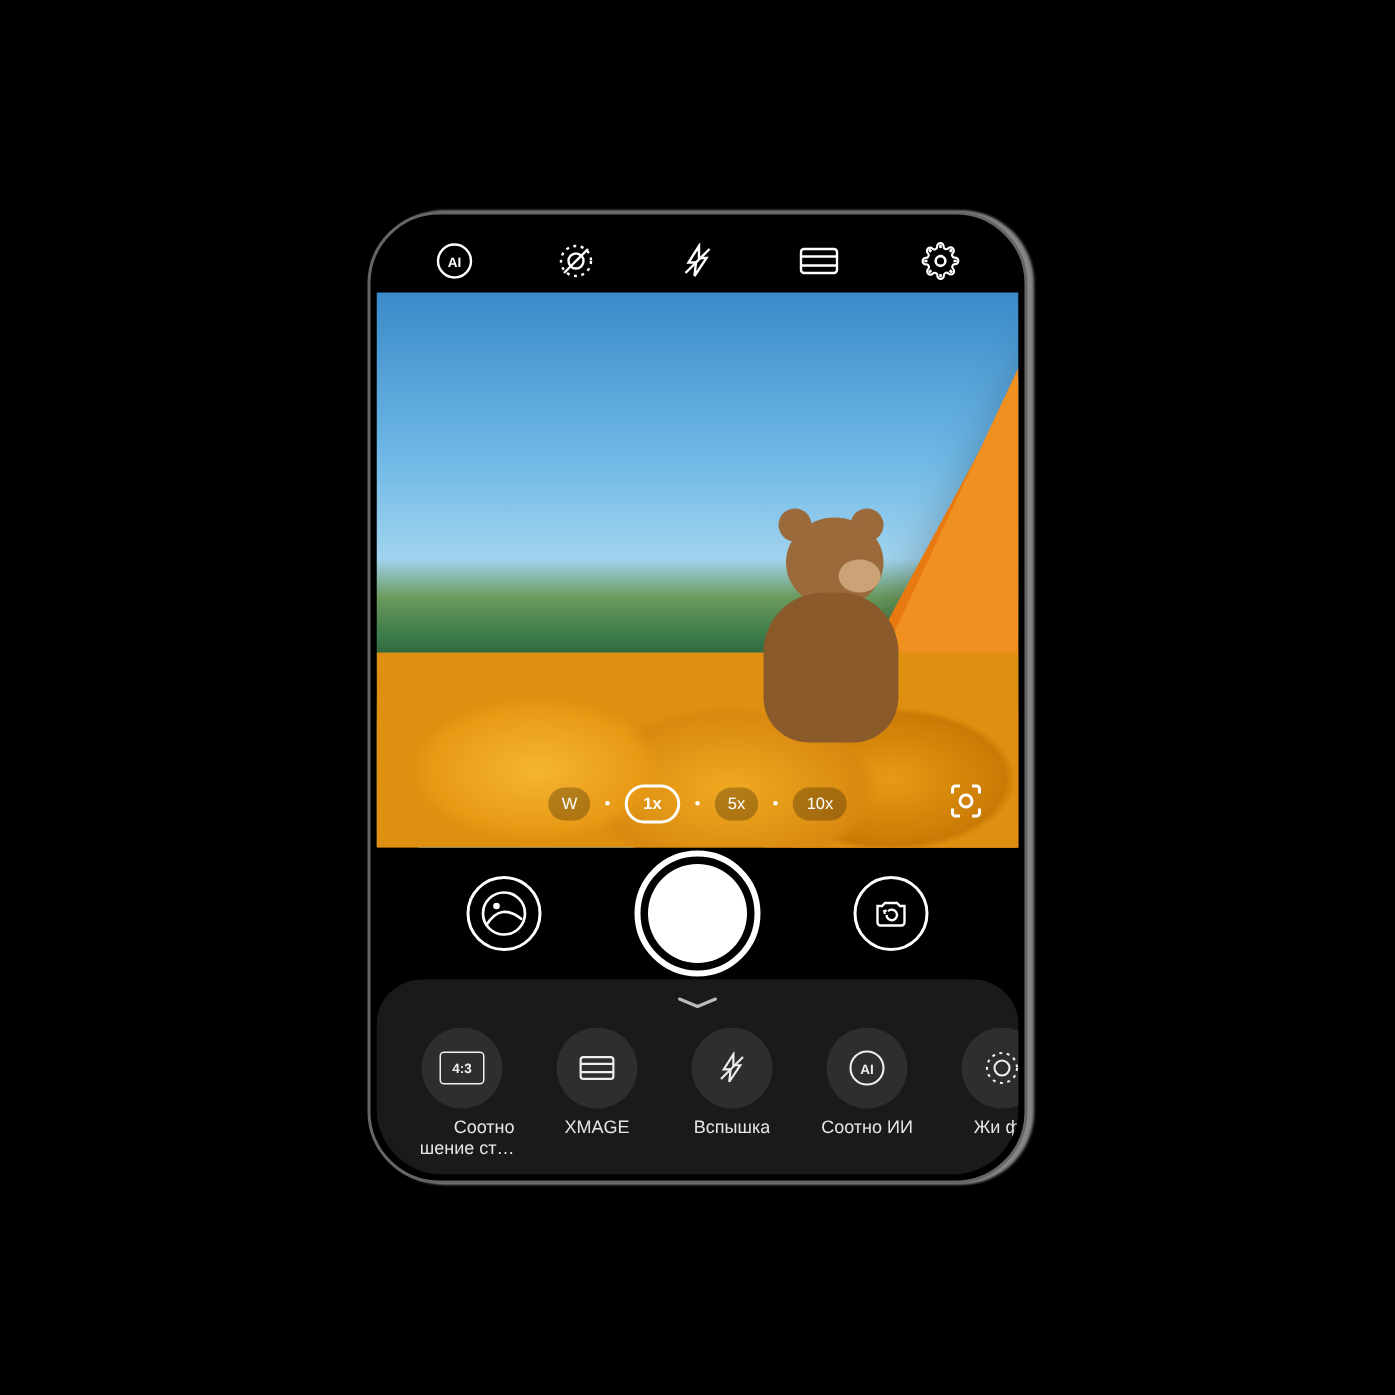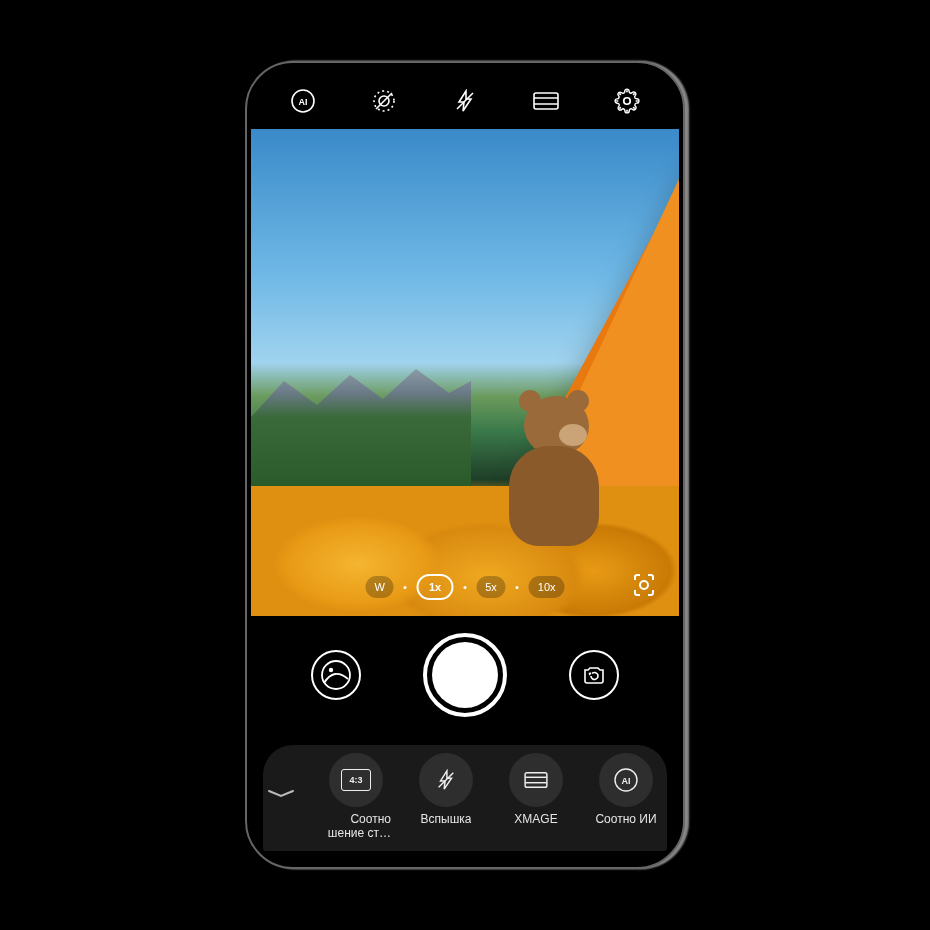--- a/index.html
+++ b/index.html
@@ -8,21 +8,21 @@
     height: 930px;
     background: #000;
     display: flex;
     align-items: center;
     justify-content: center;
     font-family: -apple-system, Helvetica, Arial, sans-serif;
     overflow: hidden;
   }
   .phone-frame {
     width: 440px;
-    height: 808px;
+    height: 648px;
     background: #000;
     border-radius: 48px;
     position: relative;
     border: 2px solid #666;
     box-shadow: 3px 0 2px #888, 4px 0 2px #777;
     overflow: hidden;
   }
   .screen {
     position: absolute;
     inset: 4px;
@@ -206,24 +206,24 @@
   .shutter-inner {
     width: 100%; height: 100%;
     background: #fff;
     border-radius: 50%;
   }
   
   .bottom-panel {
     flex: 1;
     background: #1a1a1a;
     border-radius: 30px 30px 0 0;
-    margin: 12px;
+    margin: 0;
     padding: 8px 0 10px;
     display: flex;
-    flex-direction: row;
+    flex-direction: column;
     align-items: center;
   }
   .chevron {
     color: #bbb;
     margin-bottom: 6px;
   }
   .quick-row {
     display: flex;
     gap: 20px;
     width: 100%;
@@ -367,37 +367,37 @@
 
         <div class="quick-item">
           <div class="quick-circle">
             <div class="aspect-badge">4:3</div>
           </div>
           <div class="quick-label">Соотно шение ст…</div>
         </div>
 
         <div class="quick-item">
           <div class="quick-circle">
-            <svg width="22" height="22" viewBox="0 0 24 24" fill="none" stroke="#eee" stroke-width="1.6">
-              <path d="M13 2 L6 13 L11 13 L10 22 L18 10 L13 10 Z"></path>
-              <line x1="4" y1="20" x2="20" y2="4"></line>
-            </svg>
-          </div>
-          <div class="quick-label">Вспышка</div>
-        </div>
-
-        <div class="quick-item">
-          <div class="quick-circle">
             <svg width="26" height="20" viewBox="0 0 28 22" fill="none" stroke="#eee" stroke-width="1.6">
               <rect x="2" y="3" width="24" height="16" rx="2"></rect>
               <line x1="2" y1="8" x2="26" y2="8"></line>
               <line x1="2" y1="14" x2="26" y2="14"></line>
             </svg>
           </div>
           <div class="quick-label">XMAGE</div>
+        </div>
+
+        <div class="quick-item">
+          <div class="quick-circle">
+            <svg width="22" height="22" viewBox="0 0 24 24" fill="none" stroke="#eee" stroke-width="1.6">
+              <path d="M13 2 L6 13 L11 13 L10 22 L18 10 L13 10 Z"></path>
+              <line x1="4" y1="20" x2="20" y2="4"></line>
+            </svg>
+          </div>
+          <div class="quick-label">Вспышка</div>
         </div>
 
         <div class="quick-item">
           <div class="quick-circle">
             <svg width="26" height="26" viewBox="0 0 26 26" fill="none" stroke="#eee" stroke-width="1.4">
               <circle cx="13" cy="13" r="11"></circle>
               <text x="13" y="17" text-anchor="middle" fill="#eee" stroke="none" font-size="9" font-weight="600">AI</text>
             </svg>
           </div>
           <div class="quick-label">Соотно ИИ</div>

